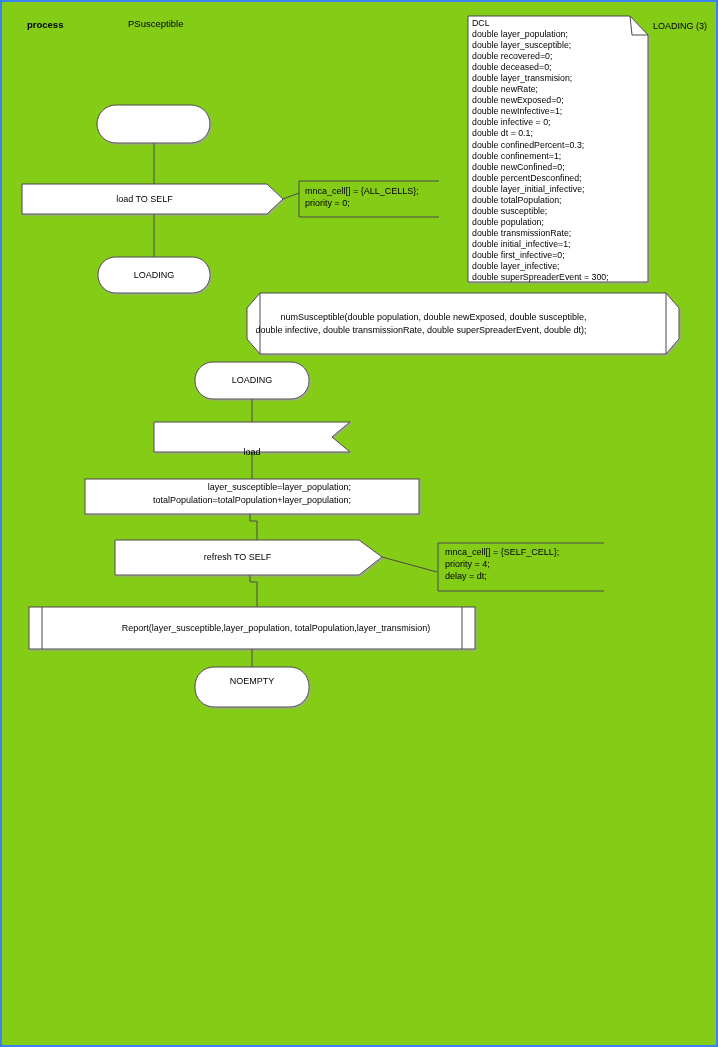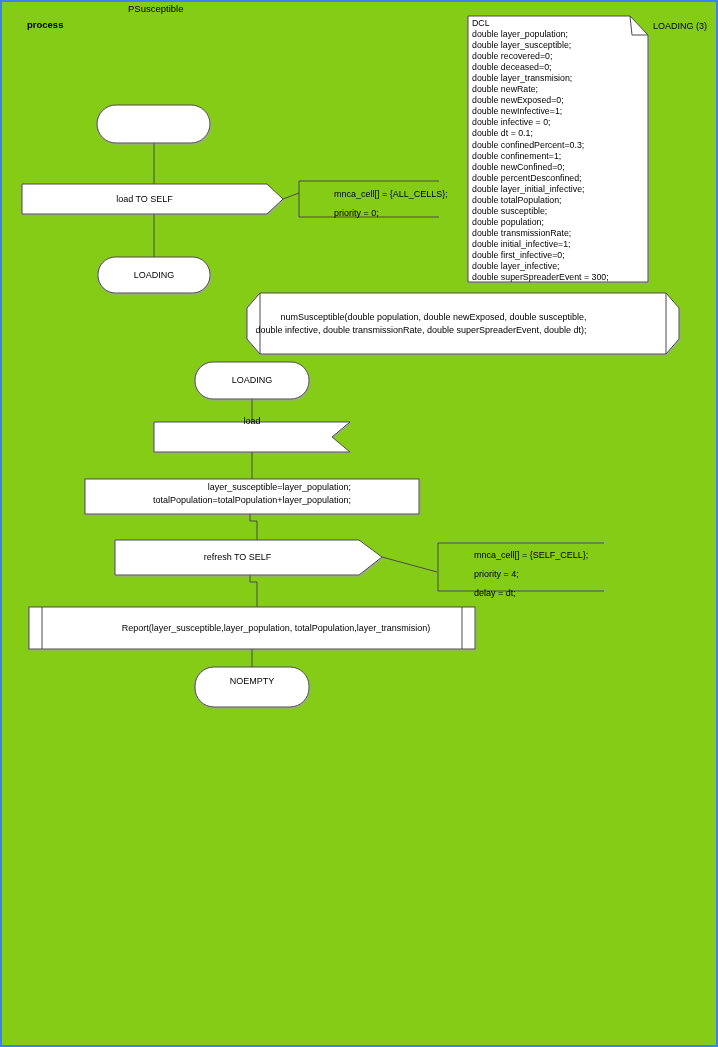--- a/index.html
+++ b/index.html
@@ -5,21 +5,21 @@
   html,body { margin:0; padding:0; background:#e8e8e8; }
   .page {
     position:relative; width:718px; height:1047px; margin:0 auto;
     background:#84cc16; border:2px solid #3b82f6; box-sizing:border-box;
     font-family:"Liberation Sans", sans-serif; color:#000; overflow:hidden;
   }
   svg.layer { position:absolute; left:0; top:0; width:714px; height:1043px; }
   .txt { position:absolute; white-space:pre-line; color:#000; }
   .center { display:flex; align-items:center; justify-content:center; text-align:right; }
   .f9  { font-size:9px;  line-height:13px; }
-  .f9t { font-size:9px;  line-height:19px;margin-left:29px; }
+  .f9t { font-size:9px;  line-height:12px; }
   .hdr { font-size:9.5px; line-height:11px; }
   .dcl { font-size:8.8px; line-height:11.05px; letter-spacing:0; }
   .bold { font-weight:bold; }
 </style>
 </head>
 <body>
 
 <div class="page">
 
   <svg class="layer" viewBox="0 0 714 1043">
@@ -66,21 +66,21 @@
       <line x1="250" y1="450" x2="250" y2="477"></line>
       <path d="M248,512 V519 H255 V538"></path>
       <line x1="380" y1="555" x2="435" y2="570"></line>
       <path d="M602,541 H436 V589 H602"></path>
       <path d="M248,573 V580 H255 V605"></path>
       <line x1="250" y1="647" x2="250" y2="665"></line>
     </g>
   </svg>
 
   <div class="txt hdr bold" style="left:25px; top:17px;">process</div>
-  <div class="txt hdr" style="left:88px; top:1px;padding-left:38px;">PSusceptible</div>
+  <div class="txt hdr" style="left:88px; top:16px;padding-left:38px;">PSusceptible</div>
 
   <div class="txt dcl" style="left:470px; top:16px; width:172px;">DCL
 double layer_population;
 double layer_susceptible;
 double recovered=0;
 double deceased=0;
 double layer_transmision;
 double newRate;
 double newExposed=0;
 double newInfective=1;
@@ -107,21 +107,21 @@
   <div class="txt f9t" style="left:303px; top:183px;">mnca_cell[] = {ALL_CELLS};
 priority = 0;</div>
 
   <div class="txt f9 center" style="left:96px; top:255px; width:112px; height:36px;">LOADING</div>
 
   <div class="txt f9 center" style="left:247px; top:293px; width:344px; height:57px;">numSusceptible(double population, double newExposed, double susceptible,
 double infective, double transmissionRate, double superSpreaderEvent, double dt);</div>
 
   <div class="txt f9 center" style="left:193px; top:360px; width:114px; height:37px;">LOADING</div>
 
-  <div class="txt f9 center" style="left:152px; top:404px; width:196px; height:30px;">load</div>
+  <div class="txt f9 center" style="left:152px; top:435px; width:196px; height:30px;">load</div>
 
   <div class="txt f9 center" style="left:83px; top:477px; width:334px; height:30px;">layer_susceptible=layer_population;
 totalPopulation=totalPopulation+layer_population;</div>
 
   <div class="txt f9 center" style="left:113px; top:538px; width:245px; height:35px;">refresh TO SELF</div>
   <div class="txt f9t" style="left:443px; top:544px;">mnca_cell[] = {SELF_CELL};
 priority = 4;
 delay = dt;</div>
 
   <div class="txt f9 center" style="left:40px; top:605px; width:468px; height:42px;">Report(layer_susceptible,layer_population, totalPopulation,layer_transmision)</div>

